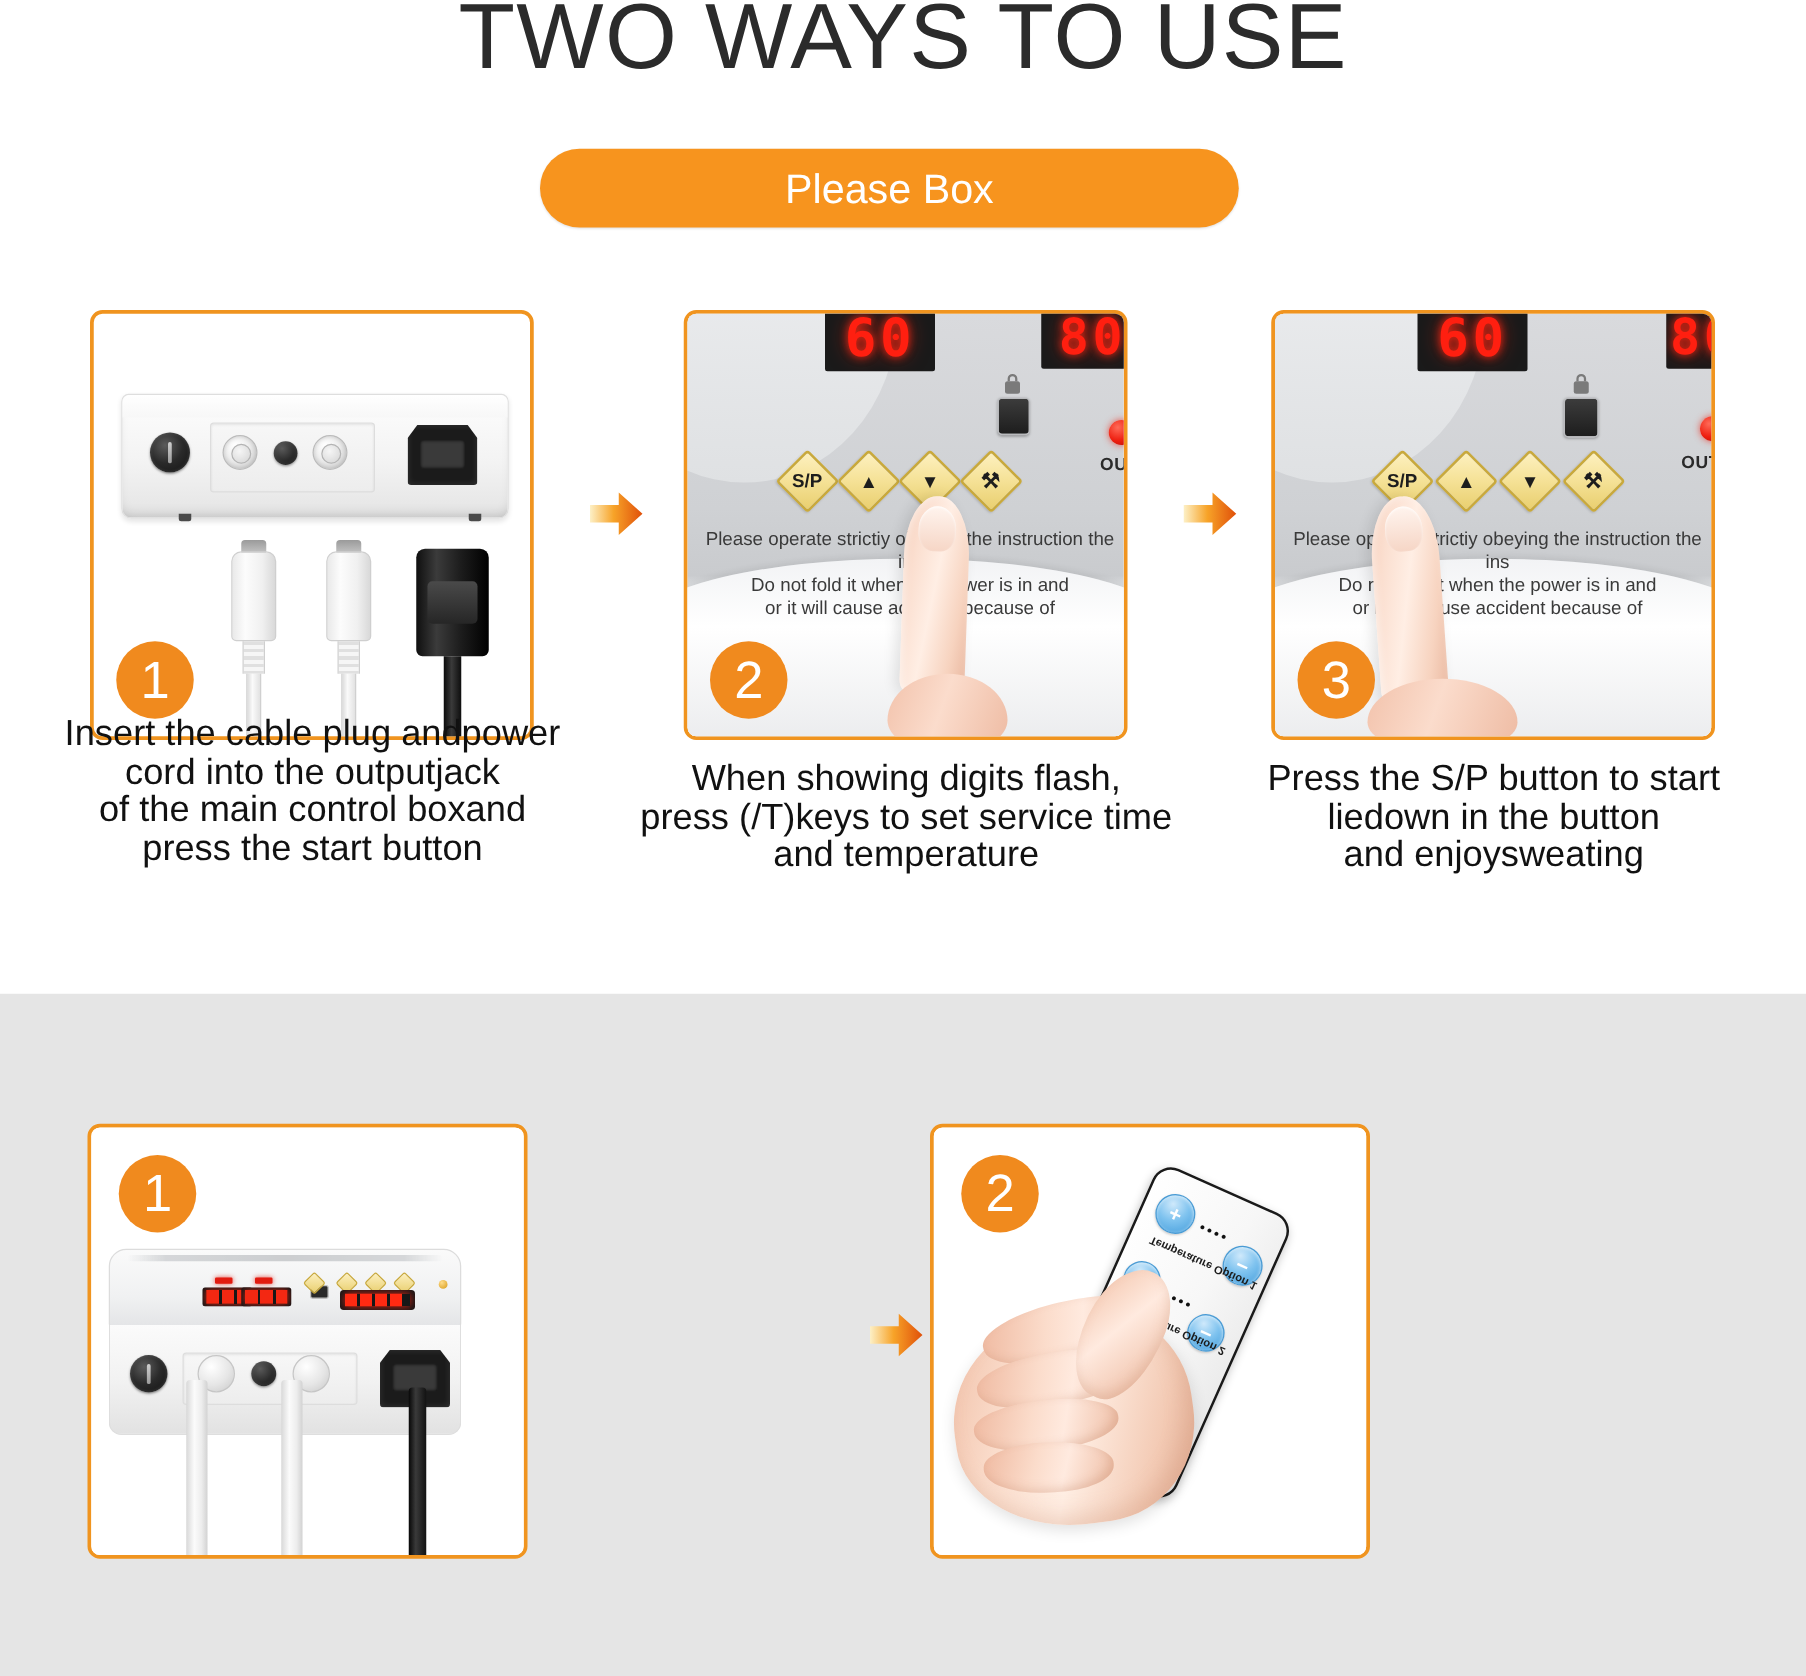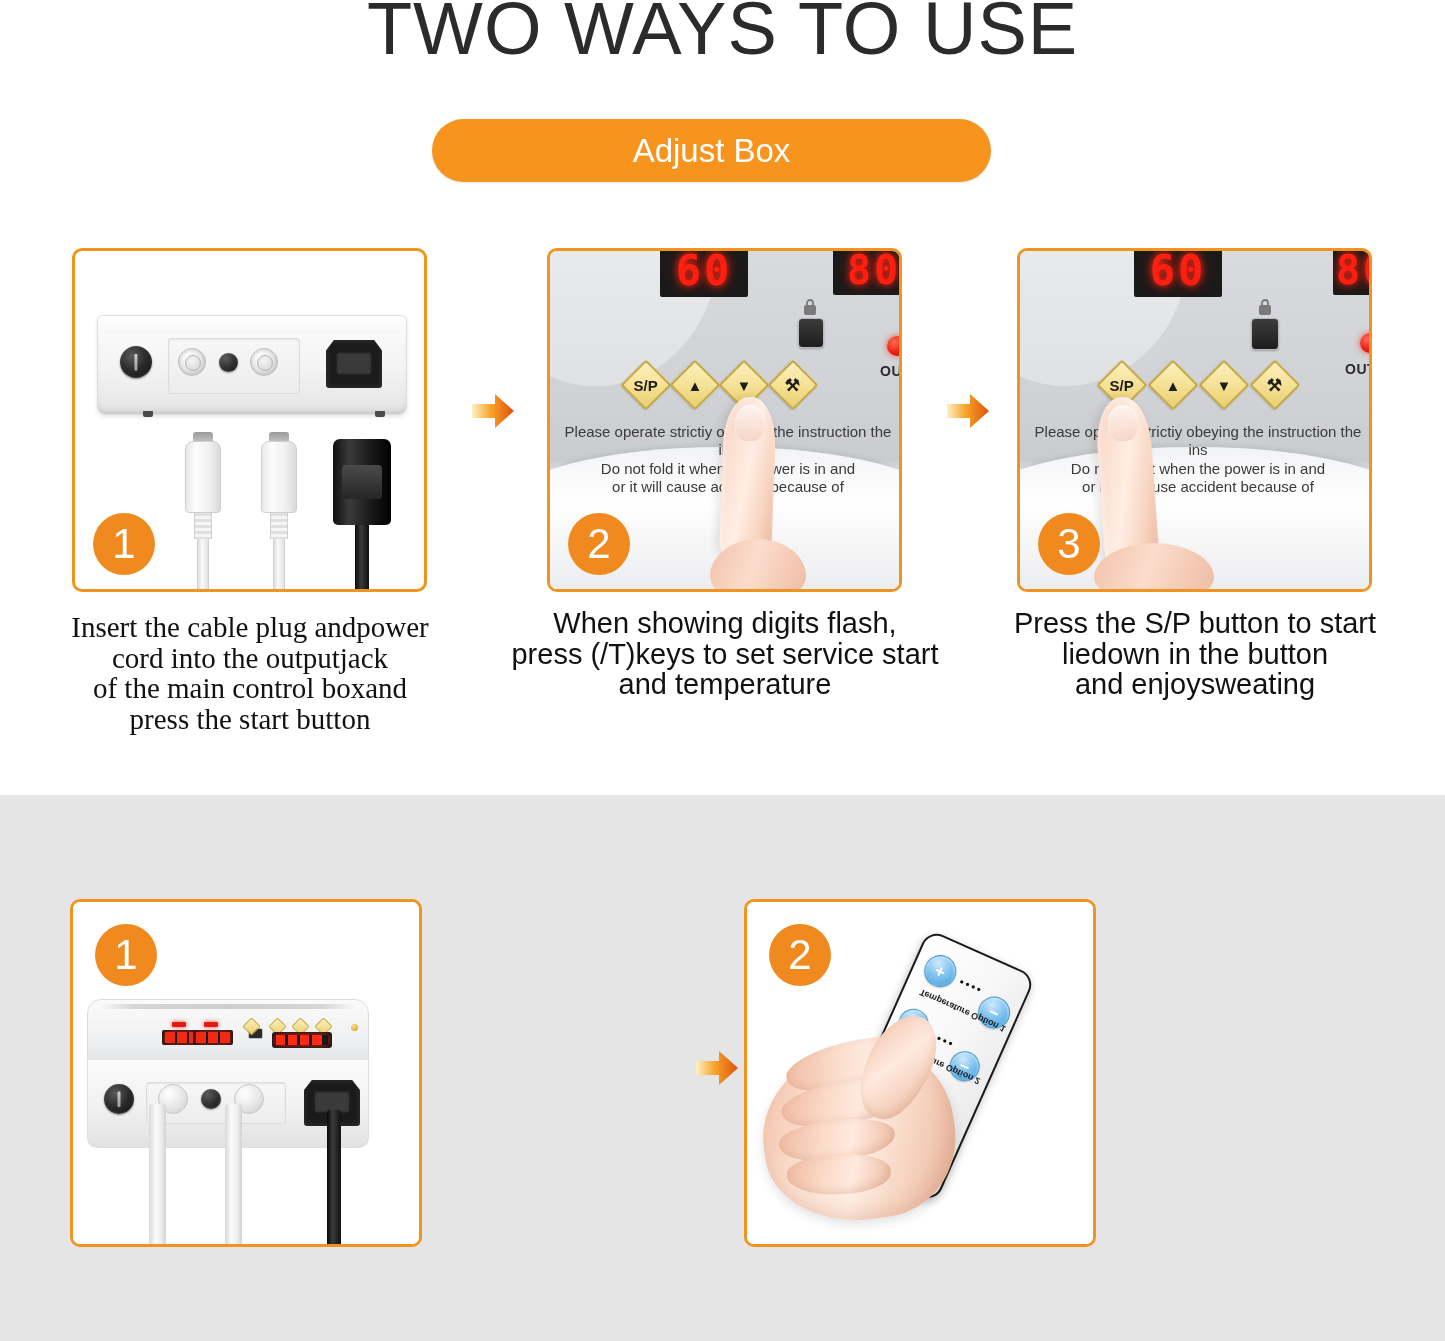--- a/index.html
+++ b/index.html
@@ -383,21 +383,21 @@
 </style>
 </head>
 <body>
 
 <div id="page">
 
   <div class="section-bg-bottom"></div>
 
   <div class="main-title">TWO WAYS TO USE</div>
 
-  <div class="pill" id="pill-control-box">Adjust Box</div>
+  <div class="pill" id="pill-control-box">Please Box</div>
 
   <div class="panel" style="left:72px; top:248px; width:355px; height:344px;">
     <div class="panel-inner">
 
       <div class="cb-body" style="left:22px; top:64px; width:310px; height:100px;">
         <div class="cb-top-lip"></div>
         <div class="cb-recess" style="left:70px; top:22px; width:132px; height:56px;"></div>
         <div class="rocker" style="left:22px; top:30px; width:32px; height:32px;"></div>
         <div class="din" style="left:80px; top:32px; width:28px; height:28px;"></div>
         <div class="din-btn" style="left:121px; top:37px; width:19px; height:19px;"></div>
@@ -546,26 +546,26 @@
 
       <div class="finger" style="left:80px; top:146px; width:54px; height:168px; transform:rotate(-4deg);">
         <div class="fingernail" style="top:8px; width:30px; height:36px;"></div>
       </div>
       <div class="knuckle" style="left:74px; top:292px; width:120px; height:58px;"></div>
 
       <div class="num-badge" style="left:18px; top:262px;">3</div>
     </div>
   </div>
 
-  <div class="caption" style="left:25px; top:612px; width:450px;font-family:Liberation Serif, serif;">Insert the cable plug andpower
+  <div class="caption" style="left:25px; top:572px; width:450px;">Insert the cable plug andpower
 cord into the outputjack
 of the main control boxand
 press the start button</div>
   <div class="caption" style="left:490px; top:608px; width:470px;">When showing digits flash,
-press (/T)keys to set service start
+press (/T)keys to set service time
 and temperature</div>
   <div class="caption" style="left:990px; top:608px; width:410px;">Press the S/P button to start
 liedown in the button
 and enjoysweating</div>
 
 
   <div class="panel" style="left:70px; top:899px; width:352px; height:348px;">
     <div class="panel-inner" style="background:#ffffff;">
 
       <div class="bx-top" style="left:14px; top:97px; width:282px; height:64px;">

